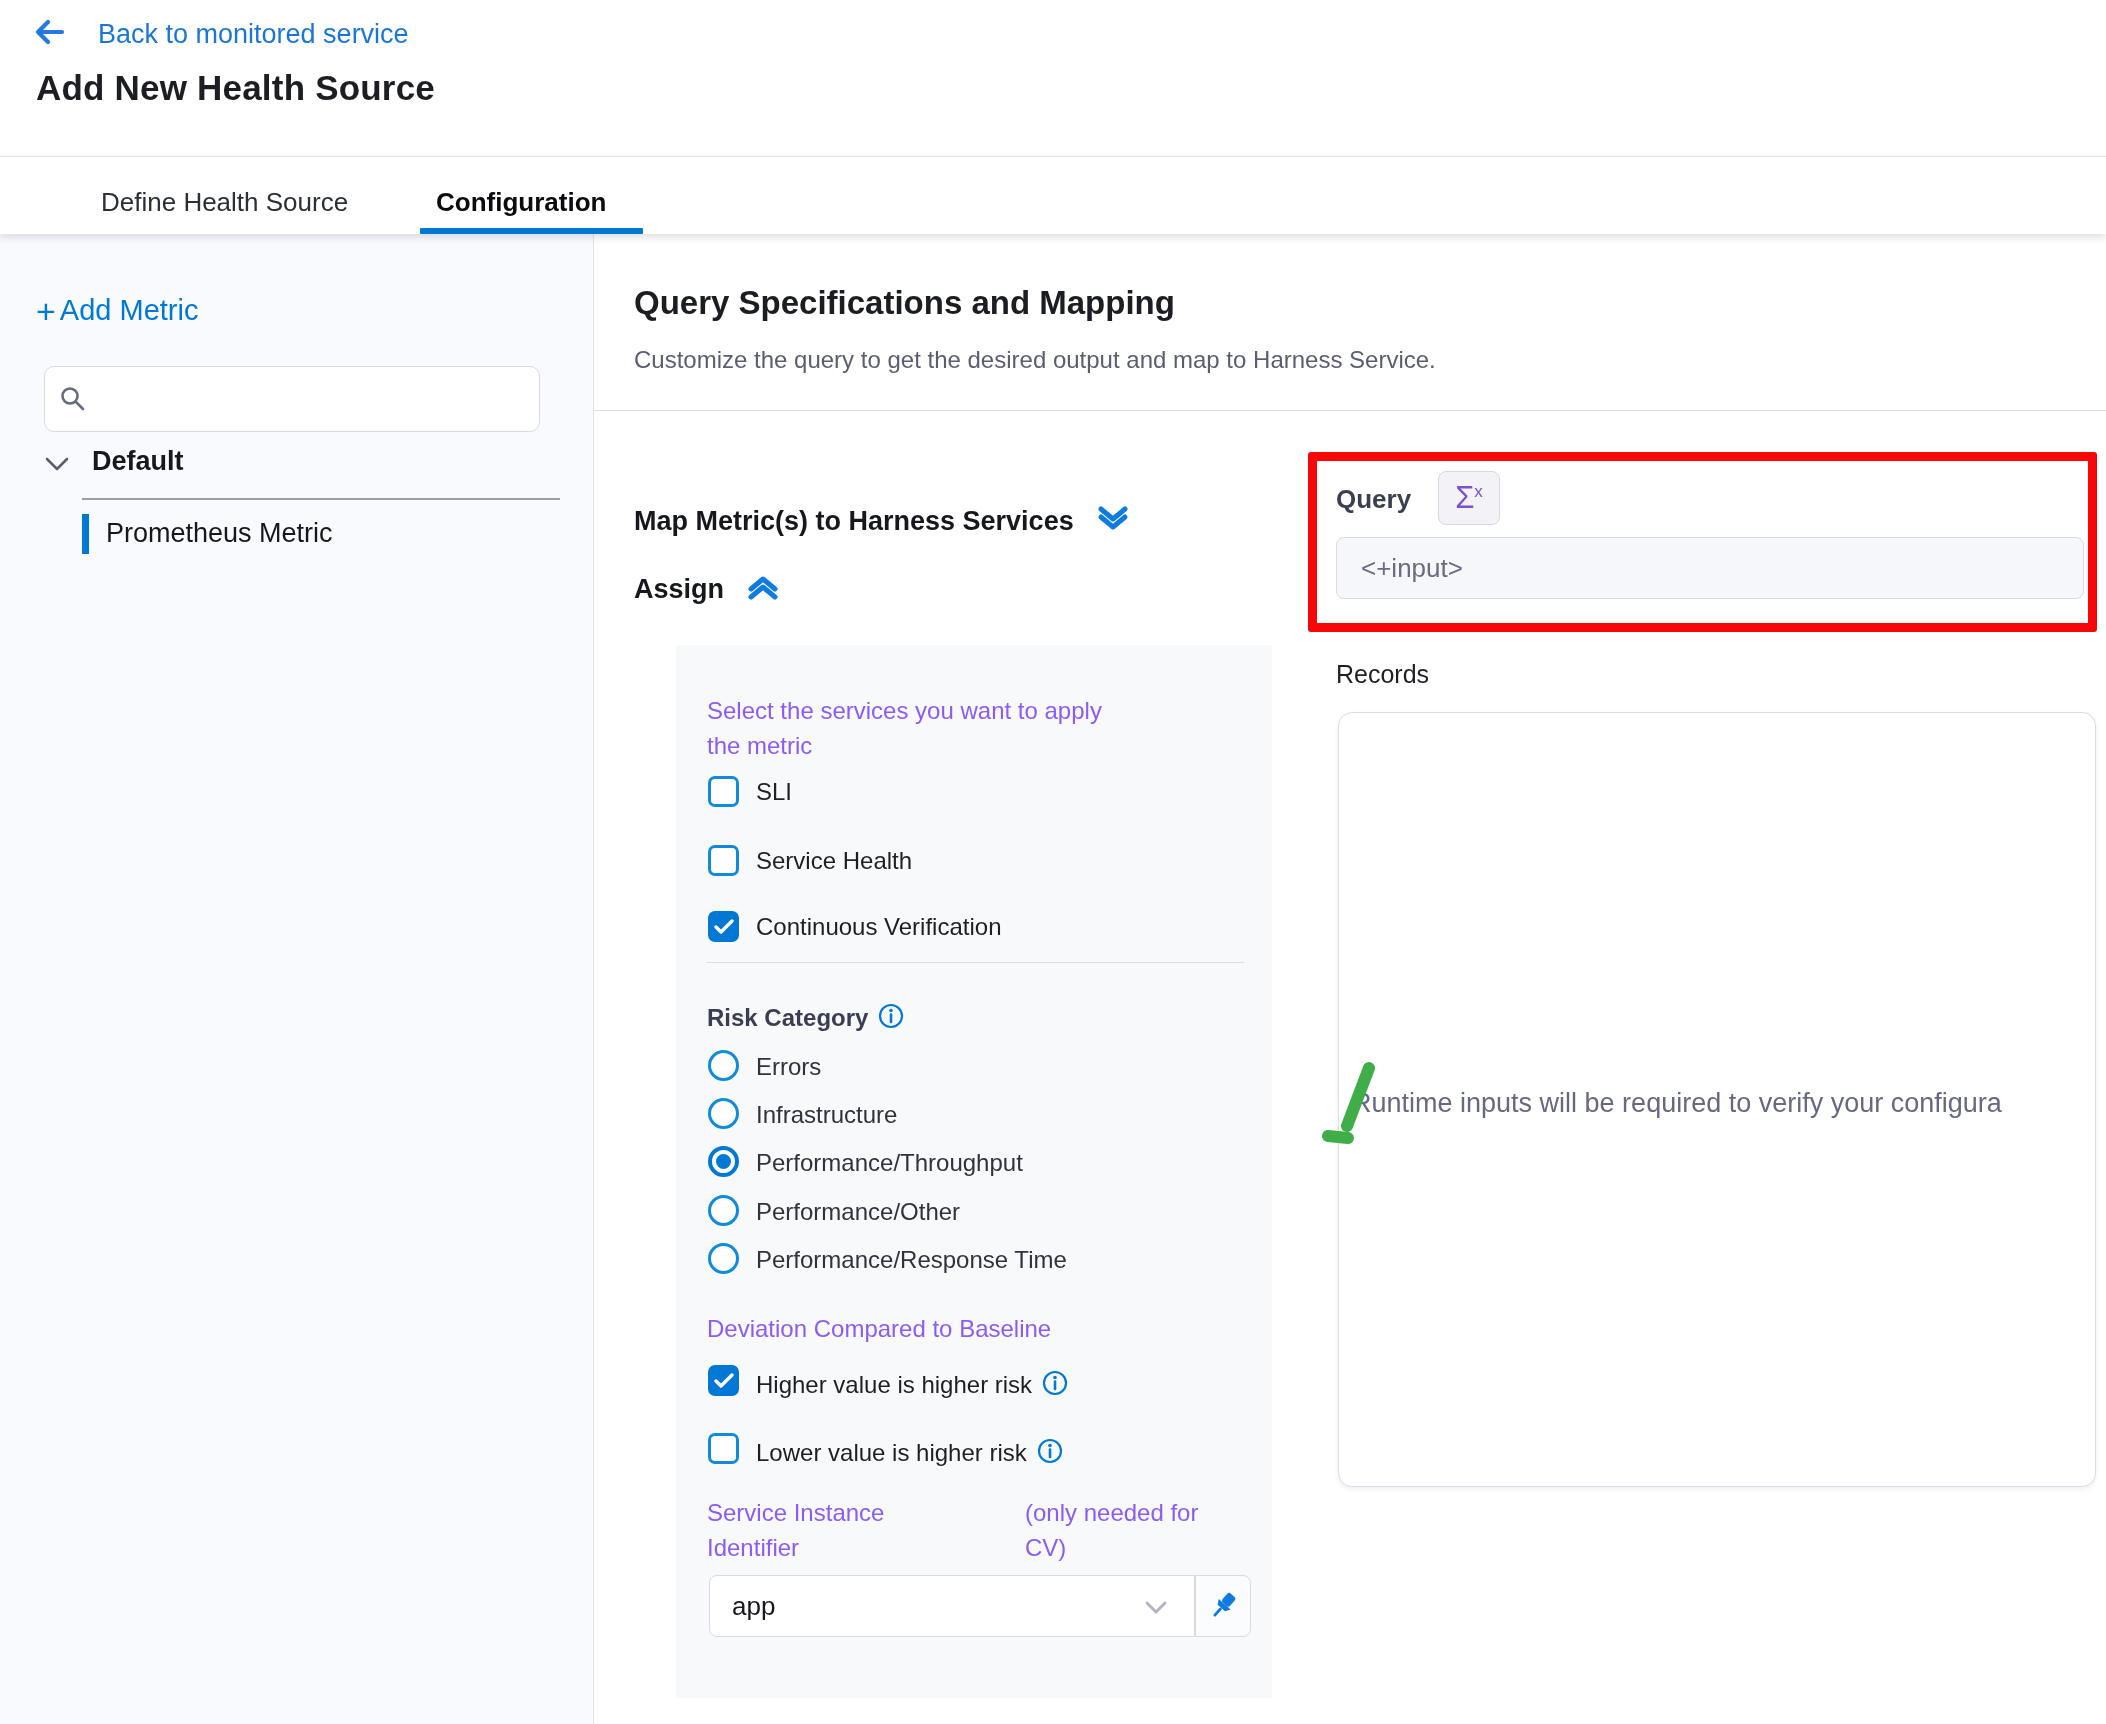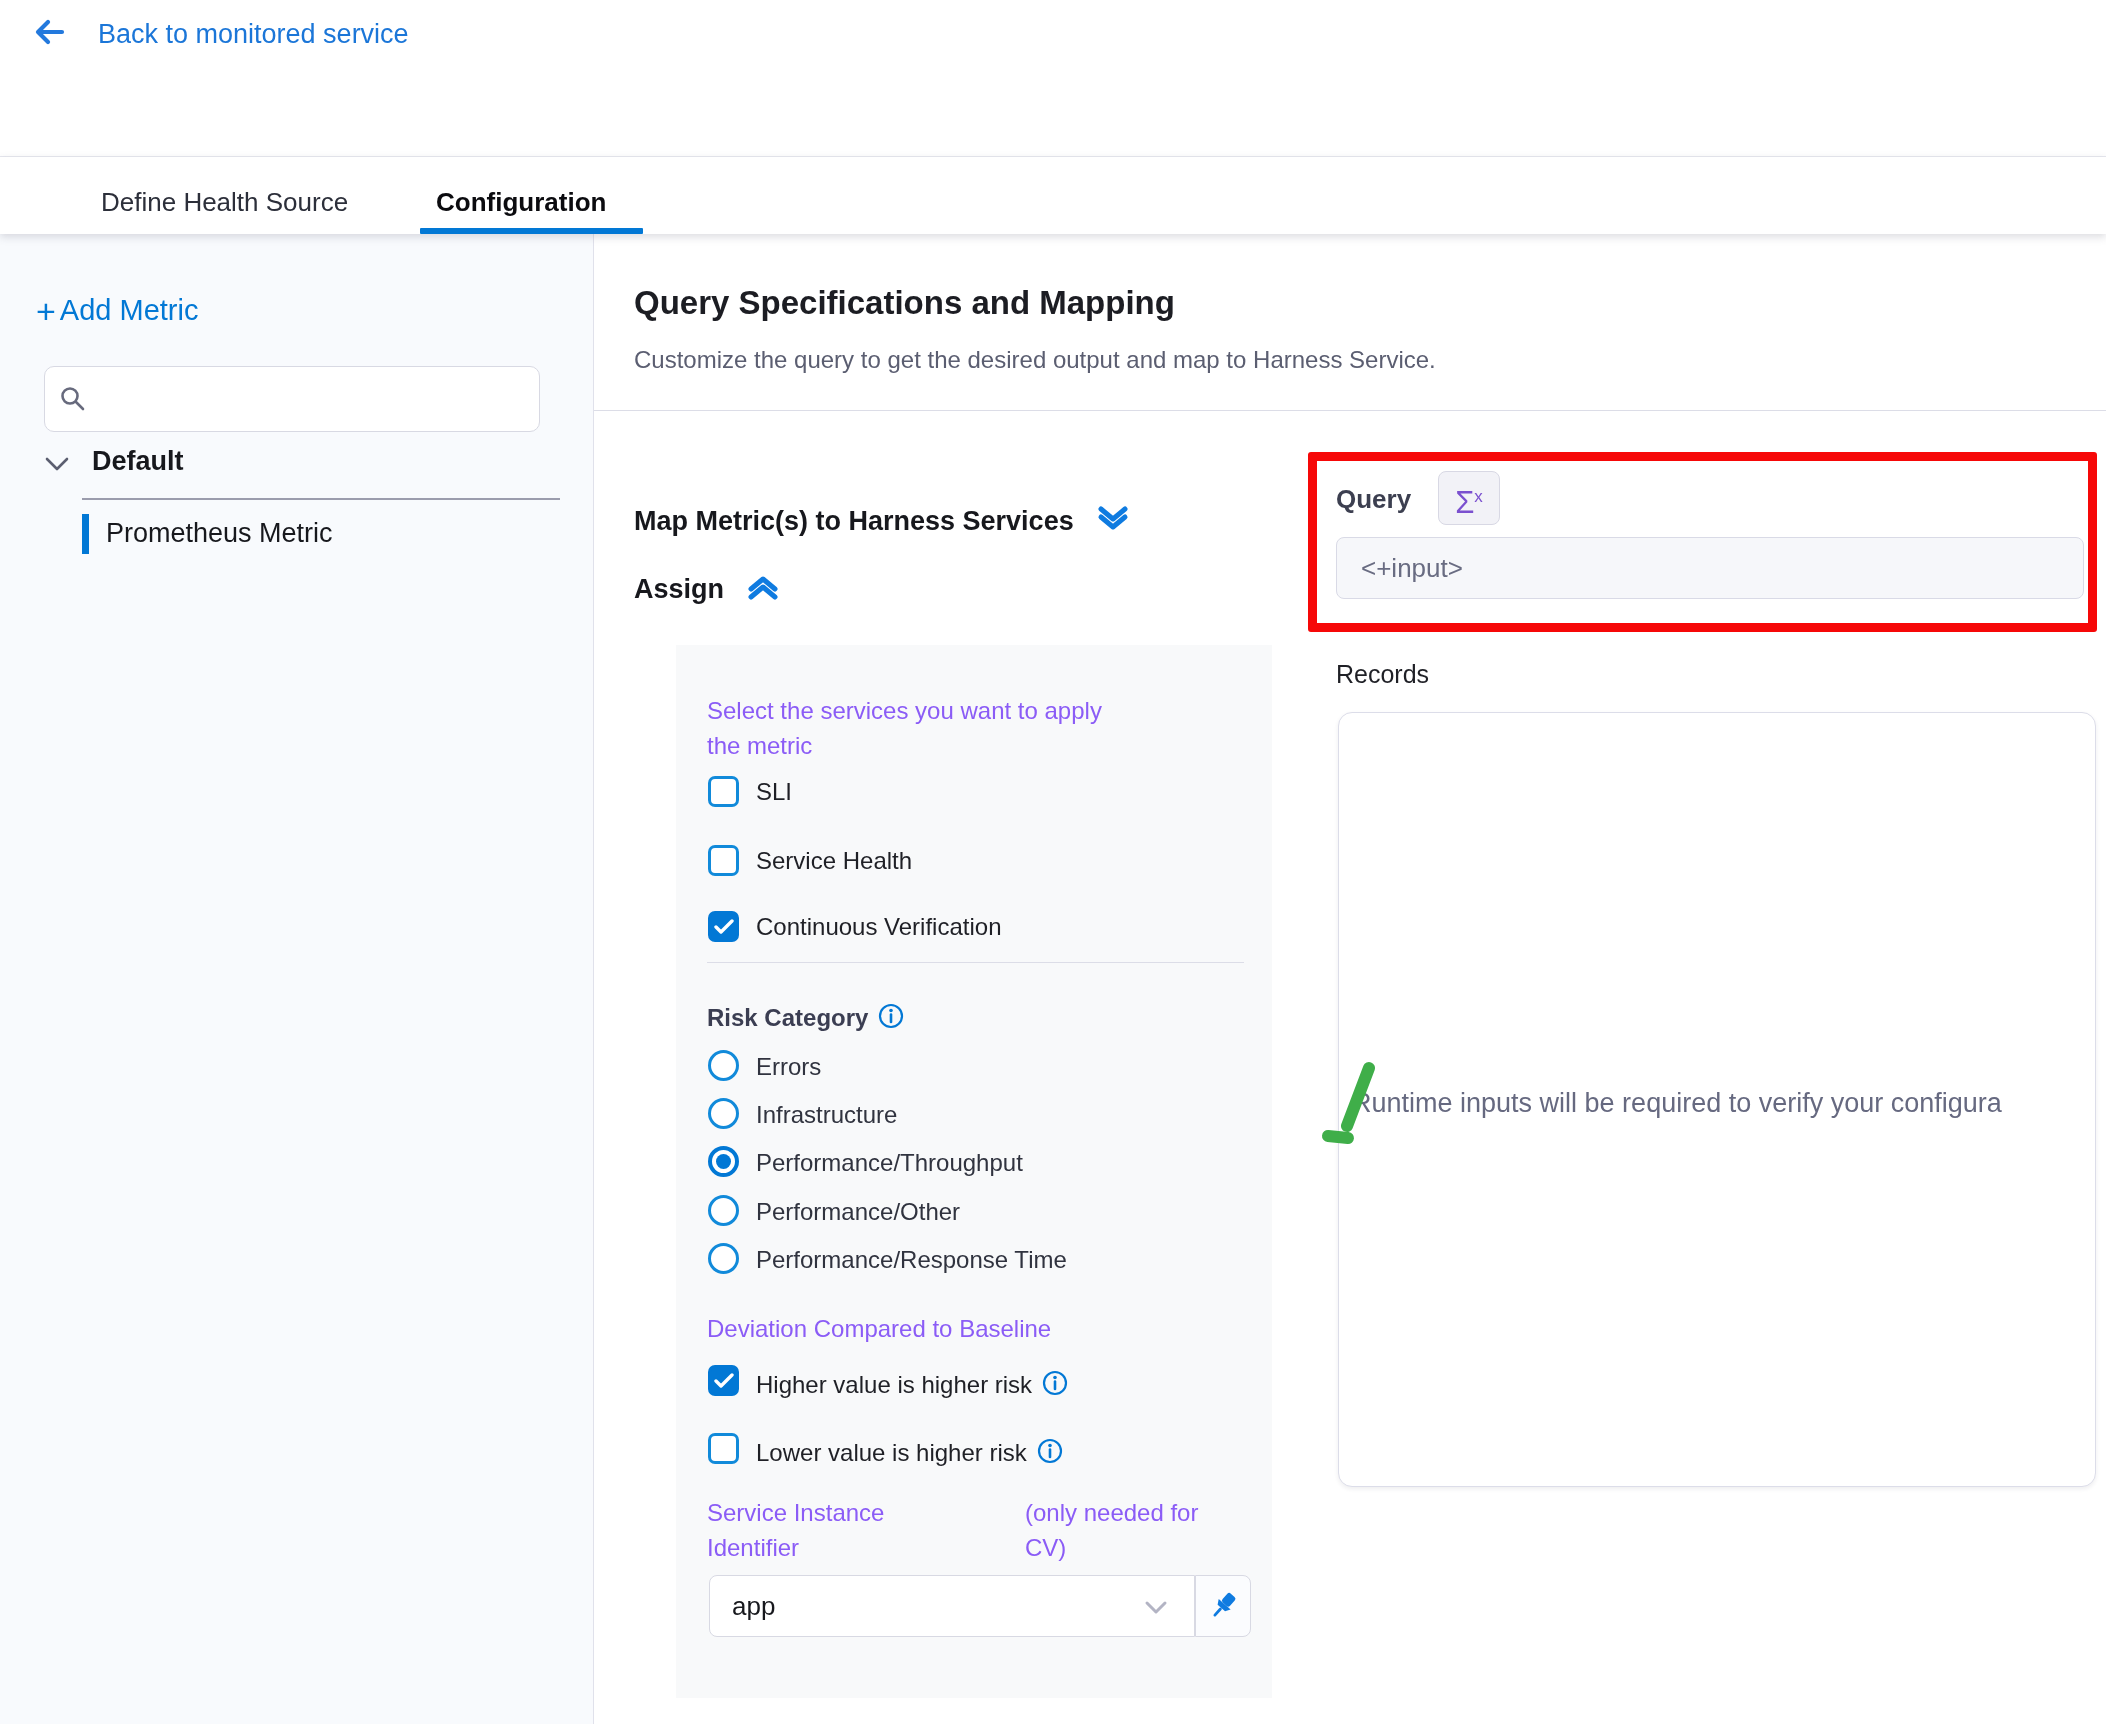--- a/index.html
+++ b/index.html
@@ -57,21 +57,21 @@
   .info-icon{position:relative;top:3px;margin-left:10px;cursor:pointer;display:inline-block;}
   #sii-select{position:absolute;left:33px;top:930px;width:486px;height:62px;box-sizing:border-box;background:#fff;border:1px solid #d8d9e3;border-radius:8px 0 0 8px;cursor:pointer;}
   #sii-select .val{position:absolute;left:22px;top:15px;font-size:26px;color:#17181d;}
   #sii-select svg{position:absolute;right:26px;top:24px;}
   #sii-pin{position:absolute;left:519px;top:930px;width:56px;height:62px;box-sizing:border-box;background:#fbfcfe;border:1px solid #d8d9e3;border-radius:0 8px 8px 0;cursor:pointer;}
   #sii-pin svg{position:absolute;left:13px;top:15px;}
   
   #red-annotation{position:absolute;left:1308px;top:452px;width:789px;height:180px;box-sizing:border-box;border:9px solid #f60808;border-radius:3px;z-index:5;pointer-events:none;}
   #query-label{position:absolute;left:1336px;top:484px;font-size:26px;font-weight:700;color:#3c3f50;text-align:center;}
   #sigma-btn{position:absolute;left:1438px;top:471px;width:62px;height:54px;box-sizing:border-box;background:#f2f2f7;border:1px solid #d8d8e4;border-radius:8px;cursor:pointer;text-align:center;}
-  #sigma-btn .sigma{font-size:31px;color:#7b50cf;line-height:50px;text-align:center;}
+  #sigma-btn .sigma{font-size:31px;color:#7b50cf;line-height:40px;text-align:center;}
   #sigma-btn sup{font-size:17px;color:#7b50cf;}
   #query-input{position:absolute;left:1336px;top:537px;width:748px;height:62px;box-sizing:border-box;background:#f6f7fa;border:1px solid #d9dae6;border-radius:8px;cursor:text;text-align:right;}
   #query-input .val{position:absolute;left:24px;top:15px;font-size:26px;color:#696c82;}
   #records-label{position:absolute;left:1336px;top:660px;font-size:25px;color:#1f2026;}
   #records-box{position:absolute;left:1338px;top:712px;width:758px;height:775px;box-sizing:border-box;border:1px solid #dcdde9;border-radius:14px;background:#fff;box-shadow:0 2px 4px rgba(40,41,61,0.08);}
   #records-spinner{position:absolute;left:1320px;top:1056px;z-index:3;}
   #records-msg{position:absolute;left:1352px;top:1088px;font-size:27px;color:#666980;white-space:nowrap;}
 </style>
 </head>
 <body>
@@ -83,20 +83,21 @@
       <span>
         <svg width="32" height="28" viewBox="0 0 32 28">
             <g stroke="#2379dd" stroke-width="4.2" stroke-linecap="round" stroke-linejoin="round" fill="none">
               <line x1="28" y1="14" x2="5" y2="14"></line>
               <polyline points="14,4 4,14 14,24"></polyline>
             </g>
           </svg>
       </span>
       <span class="lbl">Back to monitored service</span>
     </div>
+    <div id="page-title">Add New Health Source</div>
   </div>
 
   <div id="tabbar">
     <div class="tab" id="tab-define">Define Health Source</div>
     <div class="tab" id="tab-config">Configuration</div>
     <div id="tab-underline"></div>
   </div>
 
   <div id="sidebar">
     <div id="add-metric">

